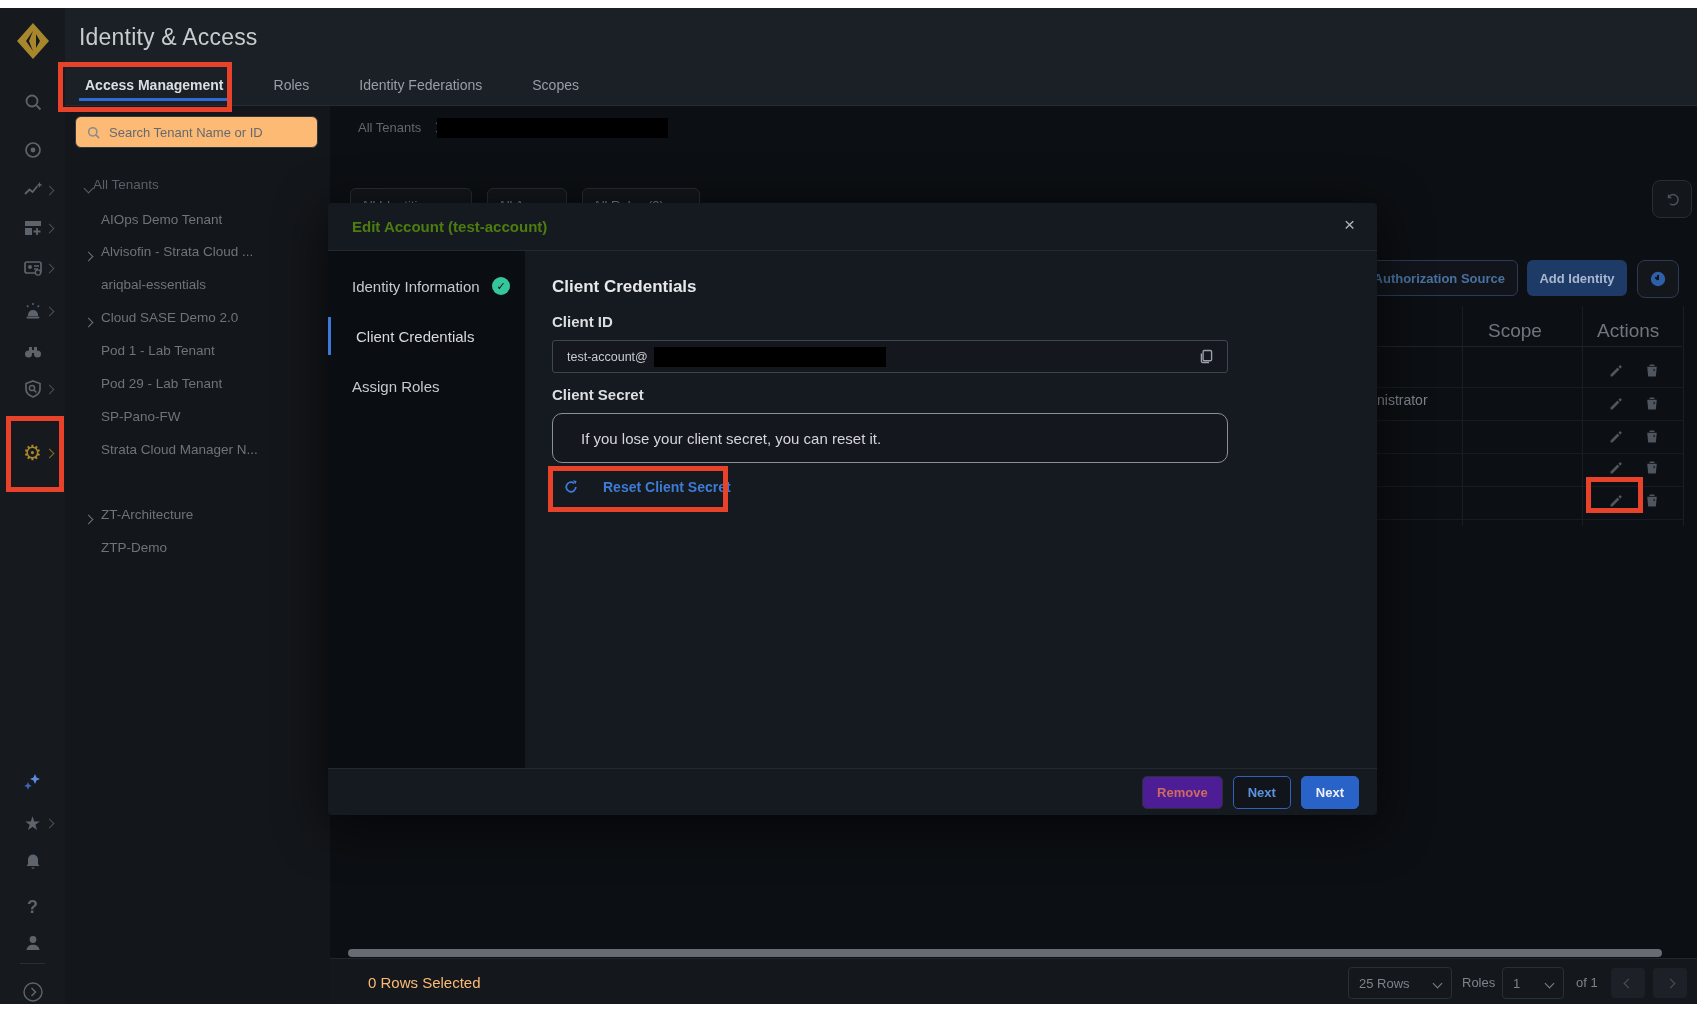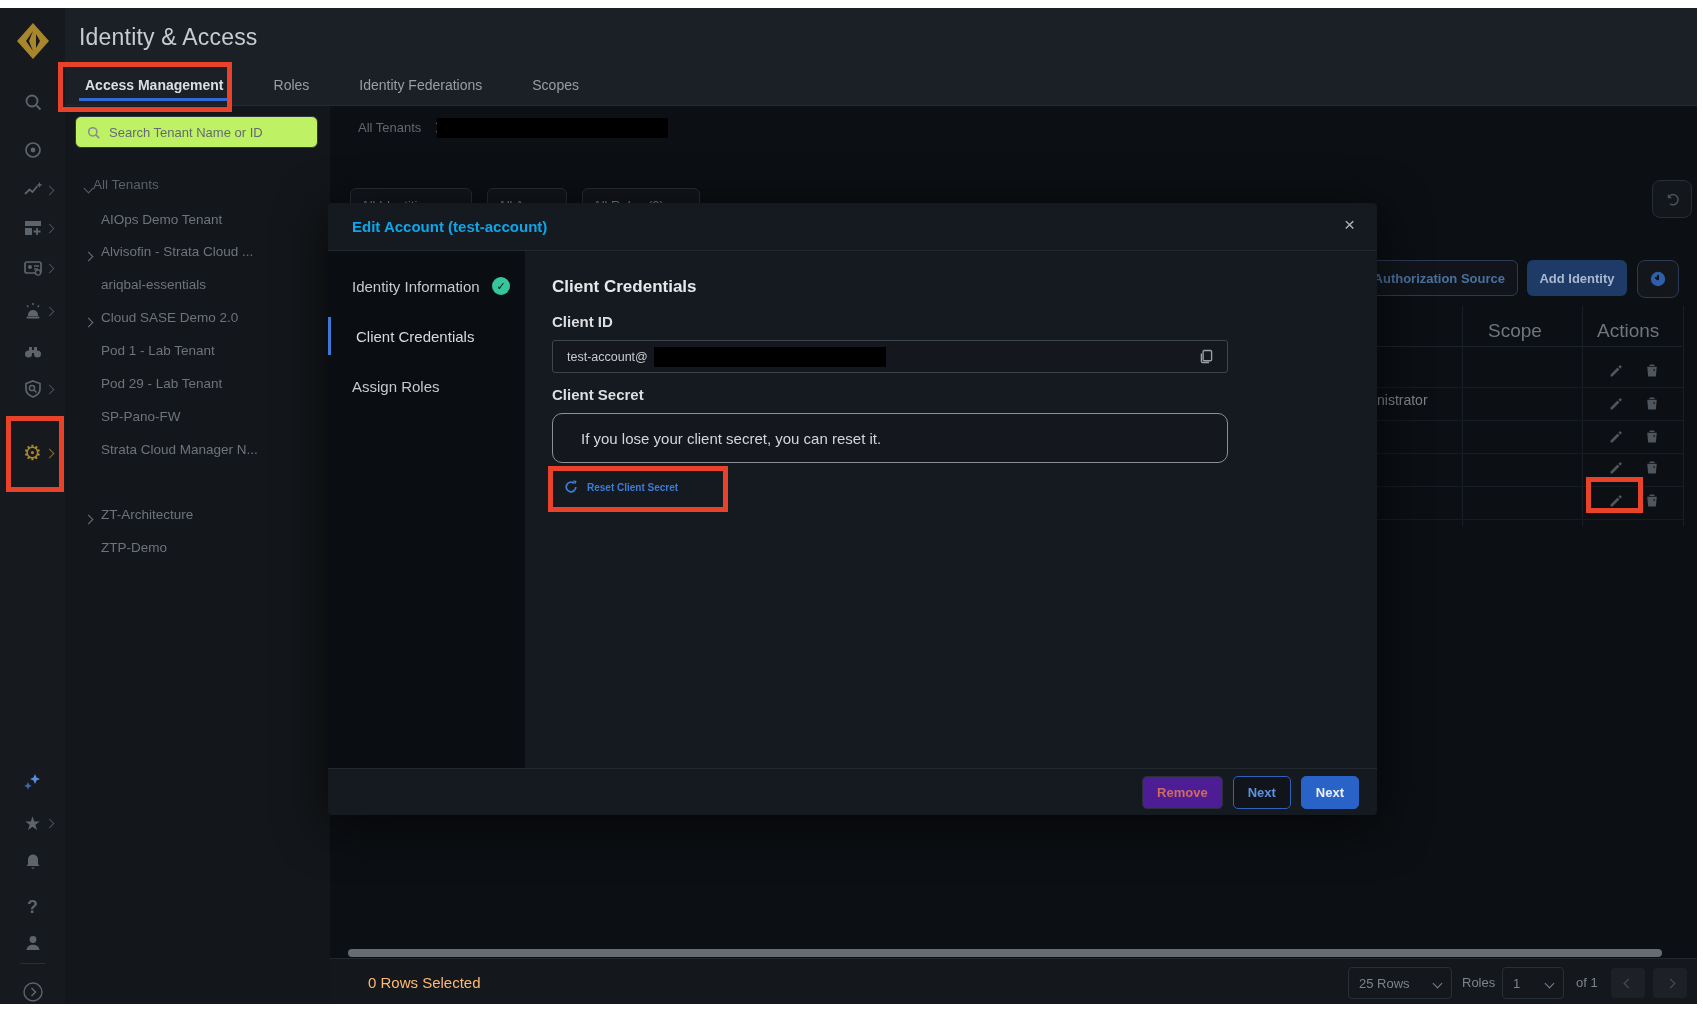--- a/index.html
+++ b/index.html
@@ -14,21 +14,21 @@
   .subchev{position:absolute;left:46px;font-size:11px;color:#4a5057;}
   
   #hdr{position:absolute;left:65px;top:0;width:1632px;height:56px;background:#1b2026;}
   #page-title{position:absolute;left:14px;top:16px;font-size:23px;color:#c9ccce;letter-spacing:.2px;}
   #tabbar{position:absolute;left:65px;top:56px;width:1632px;height:42px;background:#1b2026;border-bottom:1px solid #262b31;display:flex;align-items:center;padding-left:18px;gap:46px;box-sizing:border-box;}
   .tab{font-size:14px;color:#989ea6;cursor:pointer;position:relative;padding:10px 2px;}
   .tab.active{color:#dcdfe2;font-weight:bold;}
   .tab.active::after{content:"";position:absolute;left:-4px;right:-4px;bottom:2px;height:3px;background:#2e6bd4;}
   
   #sidebar{position:absolute;left:65px;top:98px;width:265px;height:898px;background:#13161a;border-right:1px solid #1f242a;}
-  #search-box{position:absolute;left:10px;top:10px;width:243px;height:32px;background:#bef264;border:1px solid #31373e;border-radius:6px;display:flex;align-items:center;padding:8px 10px;gap:8px;box-sizing:border-box;color:#6b7178;}
+  #search-box{position:absolute;left:10px;top:10px;width:243px;height:32px;background:#fdba74;border:1px solid #31373e;border-radius:6px;display:flex;align-items:center;padding:8px 10px;gap:8px;box-sizing:border-box;color:#6b7178;}
   #search-box .ph{font-size:13px;color:#646a72;}
   .trow{position:absolute;left:0;width:265px;height:33px;display:flex;align-items:center;font-size:13.5px;color:#6e747c;cursor:pointer;}
   .trow .lbl{margin-left:36px;}
   .trow.root{color:#596067;}
   .trow.root .lbl{margin-left:28px;}
   .trow .exp{position:absolute;left:20px;}
   .trow.selected{background:#22272d;color:#c3c7cb;}
   .trow.selected::before{content:"";position:absolute;left:0;top:0;bottom:0;width:3px;background:#3c78d8;}
   .chev{display:inline-block;width:6px;height:6px;border-right:1.6px solid currentColor;border-bottom:1.6px solid currentColor;}
   .chev.down{transform:rotate(45deg);}
@@ -47,37 +47,37 @@
   .act-ic{position:absolute;color:#50565d;cursor:pointer;}
   #hscroll{position:absolute;left:18px;top:843px;width:1314px;height:8px;border-radius:4px;background:#676c73;cursor:pointer;}
   #bottombar{position:absolute;left:0;top:852px;width:1367px;height:46px;background:#14181d;border-top:1px solid #22272d;}
   #rows-selected{position:absolute;left:38px;top:15px;font-size:15px;color:#fdba74;}
   .pag-dd{position:absolute;height:32px;border:1px solid #2a2f36;border-radius:4px;display:flex;align-items:center;justify-content:space-between;padding:0 10px;font-size:13px;color:#7d838b;box-sizing:border-box;cursor:pointer;}
   .pag-lbl{position:absolute;top:16px;font-size:13px;color:#7d838b;}
   .pag-btn{position:absolute;top:9px;width:34px;height:30px;background:#1d2127;border-radius:4px;display:flex;align-items:center;justify-content:center;color:#4c535b;cursor:pointer;}
   
   #modal{position:absolute;left:328px;top:195px;width:1049px;height:612px;background:#151a20;border-radius:4px;box-shadow:0 10px 50px rgba(0,0,0,.65);}
   #modal-hdr{position:absolute;left:0;top:0;width:100%;height:48px;border-bottom:1px solid #242930;box-sizing:border-box;}
-  #modal-title{position:absolute;left:24px;top:15px;font-size:15px;font-weight:bold;color:#0ea5e9;}
+  #modal-title{position:absolute;left:24px;top:15px;font-size:15px;font-weight:bold;color:#4d7c0f;}
   #modal-close{position:absolute;right:22px;top:11px;font-size:19px;color:#aeb3b8;cursor:pointer;}
   #steps{position:absolute;left:0;top:48px;width:197px;height:517px;background:#0a0d11;}
   .step{position:absolute;left:0;width:197px;height:34px;display:flex;align-items:center;font-size:15px;color:#c6c9cd;cursor:pointer;}
   .step .slbl{margin-left:24px;}
   .step.active::before{content:"";position:absolute;left:0;top:-2px;bottom:-2px;width:3px;background:#3c78d8;}
   .step.active .slbl{margin-left:28px;color:#d8dadd;}
   .chk{position:absolute;left:164px;width:18px;height:18px;border-radius:50%;background:#35c79b;color:#0a0d11;font-size:11px;font-weight:bold;display:flex;align-items:center;justify-content:center;}
   #modal-body{position:absolute;left:197px;top:48px;right:0;bottom:47px;}
   #cc-heading{position:absolute;left:27px;top:26px;font-size:17px;font-weight:bold;color:#e6e8ea;}
   .fld-lbl{position:absolute;left:27px;font-size:15px;font-weight:bold;color:#dcdee1;}
   #client-id-input{position:absolute;left:27px;top:89px;width:676px;height:33px;background:#14181e;border:1px solid #3f454d;border-radius:3px;display:flex;align-items:center;padding:0 14px;gap:6px;box-sizing:border-box;}
   #client-id-input .val{font-size:12.5px;color:#c8cbce;}
   #copy-ic{position:absolute;right:12px;top:7px;color:#9aa0a8;cursor:pointer;}
   #secret-box{position:absolute;left:27px;top:162px;width:676px;height:50px;border:1.5px solid #8b9095;border-radius:10px;background:#14181e;display:flex;align-items:center;padding:0 28px;box-sizing:border-box;}
   #secret-box span{font-size:15px;color:#d4d6d9;}
-  #reset-link{position:absolute;left:38px;top:228px;display:flex;align-items:center;gap:8px;color:#3d7bd7;font-size:10px;font-weight:bold;cursor:pointer;}
+  #reset-link{position:absolute;left:38px;top:228px;display:flex;align-items:center;gap:24px;color:#3d7bd7;font-size:14px;font-weight:bold;cursor:pointer;}
   #modal-ftr{position:absolute;left:0;bottom:0;width:100%;height:47px;border-top:1px solid #242930;box-sizing:border-box;display:flex;align-items:center;justify-content:flex-end;gap:10px;padding-right:18px;}
   .mbtn{height:33px;border-radius:5px;font-size:13px;font-weight:bold;display:flex;align-items:center;justify-content:center;padding:0 14px;cursor:pointer;box-sizing:border-box;}
   #btn-remove{background:#4c1d95;border:1px solid #2c3137;color:#cf6a60;}
   #btn-back{background:#11151b;border:1px solid #2f62b8;color:#5b93e0;}
   #btn-next{background:#2a63c8;border:1px solid #2a63c8;color:#eef2f8;}
   
   .redbox{position:absolute;border:5px solid #e8432a;box-sizing:border-box;z-index:50;}
 </style>
 </head>
 <body>

